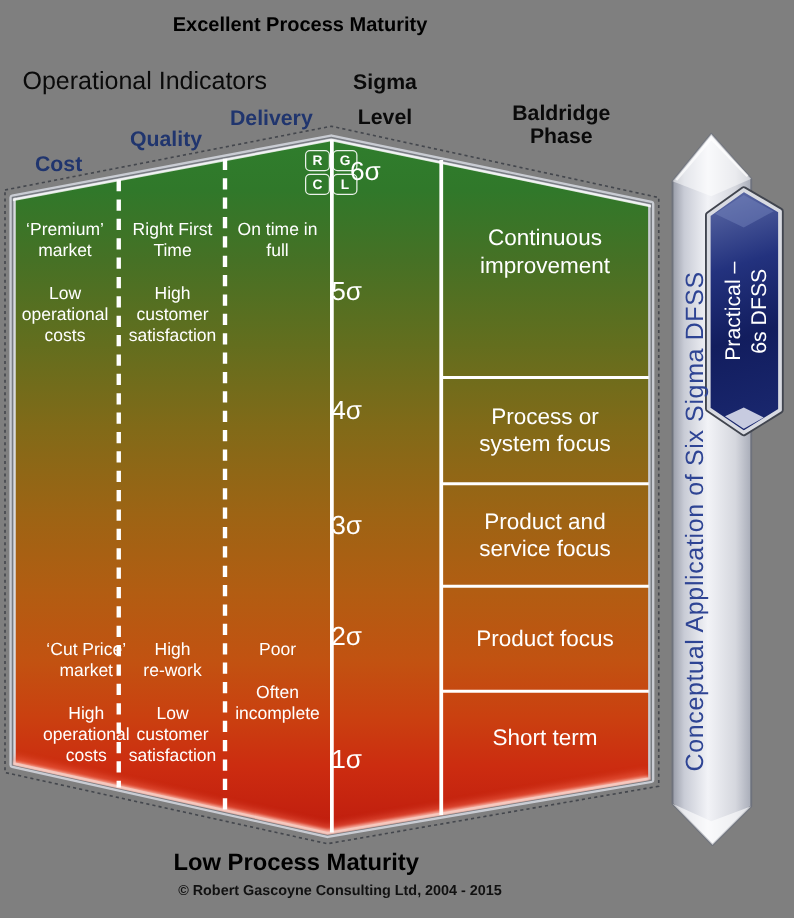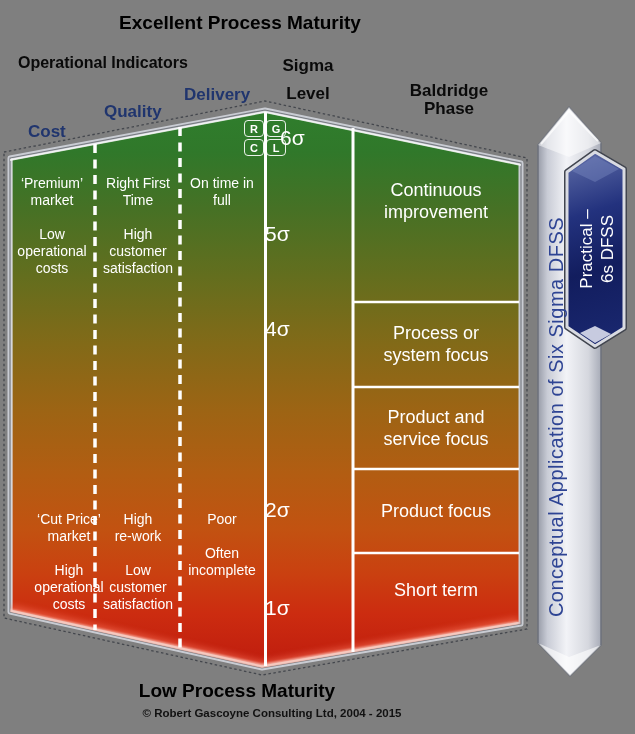--- a/index.html
+++ b/index.html
@@ -1,21 +1,21 @@
 <!DOCTYPE html>
 <html><head>
 <meta charset="utf-8">
 <style>
   html,body{margin:0;padding:0;background:#7F7F7F;}
   .stage{position:relative;width:635px;height:734px;background:#7F7F7F;
          font-family:"Liberation Sans",sans-serif;overflow:hidden;}
   svg.layer{position:absolute;left:0;top:0;}
   .t{position:absolute;white-space:pre-line;}
-  .title-top{left:40px;top:12px;width:400px;text-align:center;font-size:19px;font-weight:bold;color:#000;}
-  .h-op{left:18px;top:54px;font-size:16px;font-weight:bold;color:#0a0a0a;white-space:nowrap;}
+  .title-top{left:40px;top:12px;width:400px;text-align:center;font-size:16px;font-weight:bold;color:#000;}
+  .h-op{left:18px;top:54px;font-size:20px;font-weight:normal;color:#0a0a0a;white-space:nowrap;}
   .h-sigma{left:258px;top:52px;width:100px;text-align:center;font-size:17px;font-weight:bold;line-height:28px;color:#0a0a0a;}
   .h-bald{left:379px;top:82px;width:140px;text-align:center;font-size:17px;font-weight:bold;line-height:18px;color:#0a0a0a;}
   .navy{font-size:17px;font-weight:bold;color:#20356E;white-space:nowrap;}
   .h-cost{left:28px;top:122px;}
   .h-quality{left:104px;top:102px;}
   .h-delivery{left:184px;top:85px;}
   .cell{position:absolute;color:#fff;font-size:14px;line-height:17px;text-align:center;white-space:pre-line;}
   .c-tc{left:8px;top:175px;width:88px;}
   .c-tq{left:94px;top:175px;width:88px;}
   .c-td{left:182px;top:175px;width:80px;}
@@ -166,20 +166,21 @@
 customer
 satisfaction</div>
   <div class="cell c-bd">Poor
 
 Often
 incomplete</div>
 
   <div class="sig sig6">6σ</div>
   <div class="sig sig5">5σ</div>
   <div class="sig sig4">4σ</div>
+  <div class="sig sig3">3σ</div>
   <div class="sig sig2">2σ</div>
   <div class="sig sig1">1σ</div>
 
   <div class="phase p0">Continuous
 improvement</div>
   <div class="phase p1">Process or
 system focus</div>
   <div class="phase p2">Product and
 service focus</div>
   <div class="phase p4">Short term</div>

